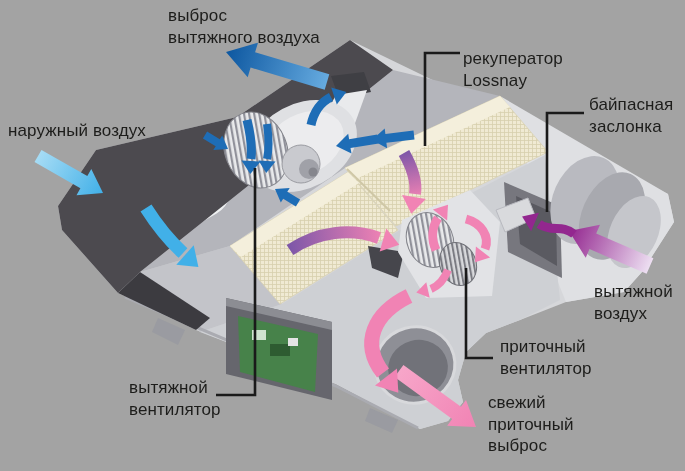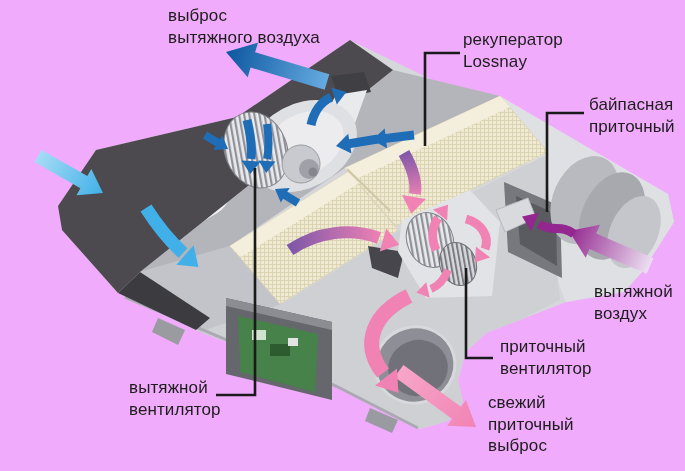--- a/index.html
+++ b/index.html
@@ -1,16 +1,16 @@
 <!DOCTYPE html>
 <html style="--label-text: #1d1d1b; --leader-line: #1a1a1a; --exhaust-blue-dark: #0d57a0; --exhaust-blue-light: #66abe0; --outdoor-blue: #41b0e8; --flow-blue: #1e6db6; --supply-pink: #f183b4; --supply-pink-light: #f7a6c9; --extract-purple: #93278f; --extract-purple-light: #eddff2; --flow-purple: #7e57a8; --casing-dark: #4c4a4f; --body-gray: #d6d7da; --core-cream: #f0ead3;"><head>
 <meta charset="utf-8">
 <style>
   html,body{margin:0;padding:0;background:#ffffff;}
-  #stage{position:relative;width:685px;height:471px;background:#f0abfc;overflow:hidden;
+  #stage{position:relative;width:685px;height:471px;background:#a3a3a3;overflow:hidden;
          font-family:"Liberation Sans",sans-serif;}
   #scene{position:absolute;left:0;top:0;}
   .lbl{position:absolute;font-size:17px;line-height:21.5px;color:var(--label-text,#1d1d1b);
        white-space:pre-line;letter-spacing:0.1px;}
 </style>
 </head>
 <body>
 
 <div id="stage">
 
@@ -185,24 +185,25 @@
   <g fill="none" stroke="var(--leader-line,#1a1a1a)" stroke-width="2.6">
     <path d="M425,146 L425,53 L460,53"></path>
     <path d="M547,212 L547,113 L584,113"></path>
     <path d="M466,268 L466,358 L493,358"></path>
     <path d="M255,168 L255,395 L216,395"></path>
   </g>
 </svg>
 
   <div class="lbl" style="left:168px;top:5px">выброс
 вытяжного воздуха</div>
-  <div class="lbl" style="left:463px;top:29px">рекуператор
+  <div class="lbl" style="left:463px;top:48px">рекуператор
 Lossnay</div>
   <div class="lbl" style="left:589px;top:94px">байпасная
-приточный</div>
+заслонка</div>
+  <div class="lbl" style="left:8px;top:120px">наружный воздух</div>
   <div class="lbl" style="left:594px;top:281px">вытяжной
 воздух</div>
   <div class="lbl" style="left:500px;top:336px">приточный
 вентилятор</div>
   <div class="lbl" style="left:129px;top:377px">вытяжной
 вентилятор</div>
   <div class="lbl" style="left:488px;top:392px">свежий
 приточный
 выброс</div>
 </div>

